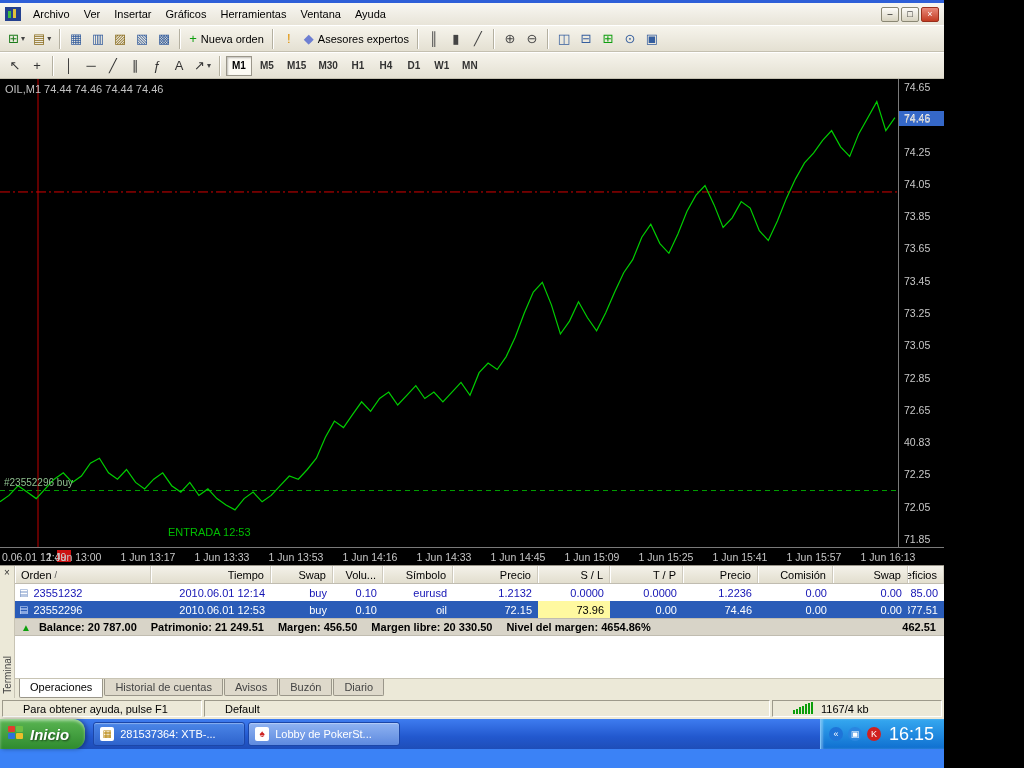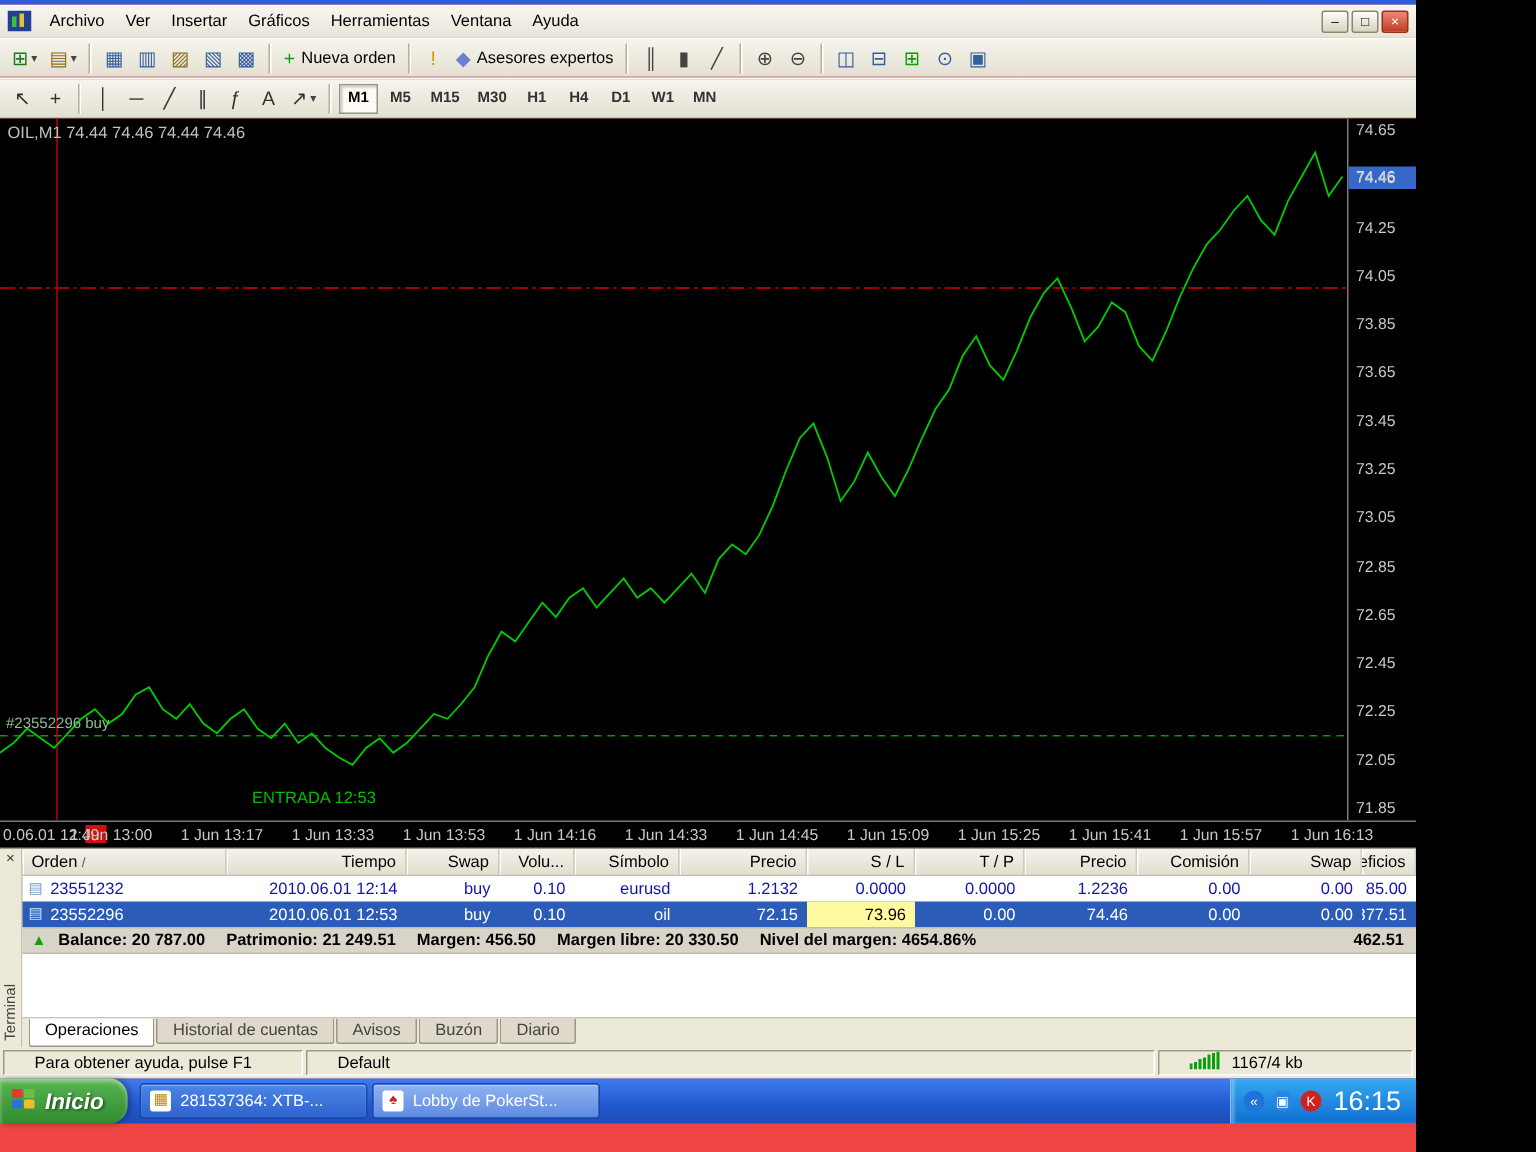--- a/index.html
+++ b/index.html
@@ -1,18 +1,18 @@
 <!DOCTYPE html>
 <html><head>
 <meta charset="utf-8">
 <style>
   * { box-sizing: border-box; }
   html,body { margin:0; padding:0; overflow:hidden; }
   body { width:1024px; height:768px; font-family:"Liberation Sans","DejaVu Sans",sans-serif; font-size:11px; color:#000; background:#000; }
-  .screen { width:944px; height:768px; display:flex; flex-direction:column; background:#ef4444; }
+  .screen { width:944px; height:768px; display:flex; flex-direction:column; background:#3b82f6; }
 
   
   .menubar { flex:0 0 25px; height:25px; border-top:3px solid #2E5FD8; background:linear-gradient(#F8F7F2,#E8E4D8); display:flex; align-items:center; padding:0 2px; }
   .app-icon { width:16px; height:14px; margin:0 5px 0 3px; }
   .menu-item { padding:3px 7px; cursor:default; white-space:nowrap; }
   .win-controls { margin-left:auto; display:flex; gap:2px; padding-right:3px; }
   .win-btn { width:18px; height:15px; border:1px solid #8A8774; background:linear-gradient(#FDFCF9,#D8D3C0); font-size:9px; line-height:12px; text-align:center; border-radius:2px; }
   .win-btn.close { background:linear-gradient(#E98A7A,#C33B22); color:#fff; border-color:#9A2F1C; }
 
   
@@ -254,21 +254,21 @@
         <div class="price-label" style="top: 34.3448px;">74.45</div>
         <div class="price-label" style="top: 66.6207px;">74.25</div>
         <div class="price-label" style="top: 98.8966px;">74.05</div>
         <div class="price-label" style="top: 131.172px;">73.85</div>
         <div class="price-label" style="top: 163.448px;">73.65</div>
         <div class="price-label" style="top: 195.724px;">73.45</div>
         <div class="price-label" style="top: 228px;">73.25</div>
         <div class="price-label" style="top: 260.276px;">73.05</div>
         <div class="price-label" style="top: 292.552px;">72.85</div>
         <div class="price-label" style="top: 324.828px;">72.65</div>
-        <div class="price-label" style="top: 357.103px;">72.45</div>
+        <div class="price-label" style="top: 357.103px;">40.83</div>
         <div class="price-label" style="top: 389.379px;">72.25</div>
         <div class="price-label" style="top: 421.655px;">72.05</div>
         <div class="price-label" style="top: 453.931px;">71.85</div>
       </div>
     <div class="time-axis" id="time-axis">
       <div class="time-marker"></div>
     <div class="time-label" style="left: 2px;">0.06.01 12:49</div>
         <div class="time-label" style="left: 74px; transform: translateX(-50%);">1 Jun 13:00</div>
         <div class="time-label" style="left: 148px; transform: translateX(-50%);">1 Jun 13:17</div>
         <div class="time-label" style="left: 222px; transform: translateX(-50%);">1 Jun 13:33</div>

